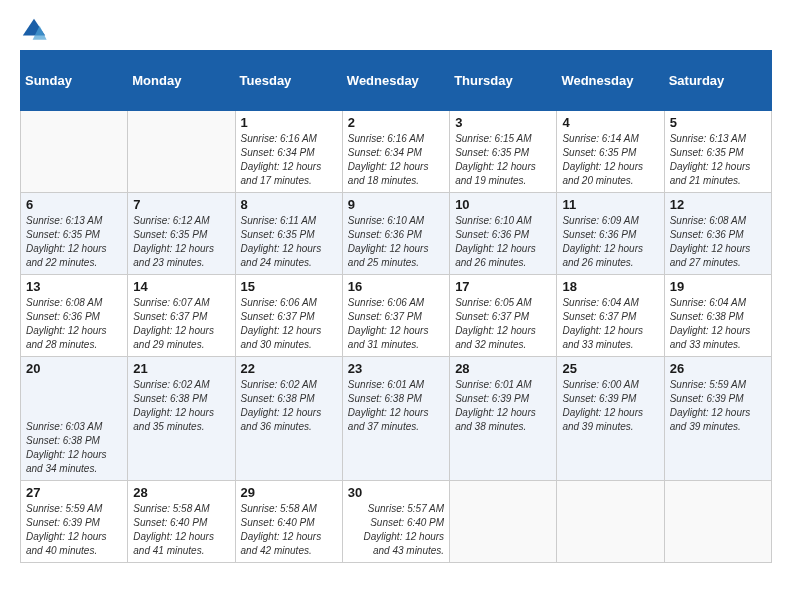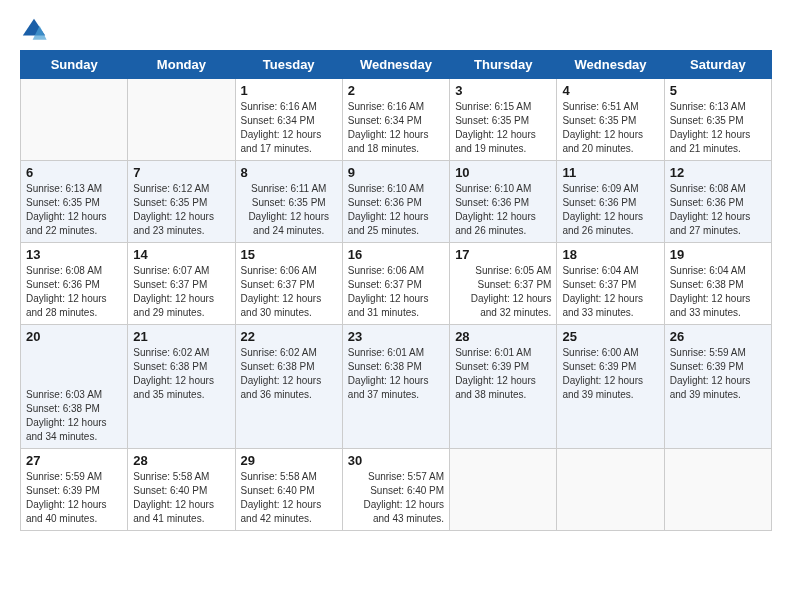--- a/index.html
+++ b/index.html
@@ -62,22 +62,22 @@
     .calendar {
       width: 100%;
       border-collapse: collapse;
       border: 1px solid #ccc;
     }
     .calendar th {
       background: #1a5fa8;
       color: #fff;
       font-size: 13px;
       font-weight: bold;
-      padding: 6px 4px;
-      text-align: center;
+      padding: 22px 4px;
+      text-align: left;
       border: 1px solid #1a5fa8;
     }
     .calendar td {
       vertical-align: top;
       border: 1px solid #ccc;
       padding: 4px 5px;
       width: calc(100% / 7);
       min-height: 75px;
       height: 75px;
       font-size: 10.5px;
@@ -90,20 +90,21 @@
     .day-num {
       font-size: 13px;
       font-weight: bold;
       color: #1a1a1a;
       margin-bottom: 2px;
     }
     .day-info {
       font-size: 10px;
       color: #333;
       line-height: 1.4;
+      font-style: italic;
     }
     .alt-row td {
       background: #f0f4fa;
     }
   </style>
 </head>
 <body>
 
 <div class="page">
   <div class="header">
@@ -152,21 +153,21 @@
 Daylight: 12 hours and 18 minutes.</div>
           </td>
           <td>
             <div class="day-num">3</div>
             <div class="day-info" style="white-space: pre-line;">Sunrise: 6:15 AM
 Sunset: 6:35 PM
 Daylight: 12 hours and 19 minutes.</div>
           </td>
           <td>
             <div class="day-num">4</div>
-            <div class="day-info" style="white-space: pre-line;">Sunrise: 6:51 AM
+            <div class="day-info" style="white-space: pre-line;">Sunrise: 6:14 AM
 Sunset: 6:35 PM
 Daylight: 12 hours and 20 minutes.</div>
           </td>
           <td>
             <div class="day-num">5</div>
             <div class="day-info" style="white-space: pre-line;">Sunrise: 6:13 AM
 Sunset: 6:35 PM
 Daylight: 12 hours and 21 minutes.</div>
           </td>
         </tr>
@@ -178,21 +179,21 @@
 Daylight: 12 hours and 22 minutes.</div>
           </td>
           <td>
             <div class="day-num">7</div>
             <div class="day-info" style="white-space: pre-line;">Sunrise: 6:12 AM
 Sunset: 6:35 PM
 Daylight: 12 hours and 23 minutes.</div>
           </td>
           <td>
             <div class="day-num">8</div>
-            <div class="day-info" style="white-space: pre-line; text-align: center;">Sunrise: 6:11 AM
+            <div class="day-info" style="white-space: pre-line;">Sunrise: 6:11 AM
 Sunset: 6:35 PM
 Daylight: 12 hours and 24 minutes.</div>
           </td>
           <td>
             <div class="day-num">9</div>
             <div class="day-info" style="white-space: pre-line;">Sunrise: 6:10 AM
 Sunset: 6:36 PM
 Daylight: 12 hours and 25 minutes.</div>
           </td>
           <td>
@@ -234,21 +235,21 @@
 Daylight: 12 hours and 30 minutes.</div>
           </td>
           <td>
             <div class="day-num">16</div>
             <div class="day-info" style="white-space: pre-line;">Sunrise: 6:06 AM
 Sunset: 6:37 PM
 Daylight: 12 hours and 31 minutes.</div>
           </td>
           <td>
             <div class="day-num">17</div>
-            <div class="day-info" style="white-space: pre-line; text-align: right;">Sunrise: 6:05 AM
+            <div class="day-info" style="white-space: pre-line;">Sunrise: 6:05 AM
 Sunset: 6:37 PM
 Daylight: 12 hours and 32 minutes.</div>
           </td>
           <td>
             <div class="day-num">18</div>
             <div class="day-info" style="white-space: pre-line;">Sunrise: 6:04 AM
 Sunset: 6:37 PM
 Daylight: 12 hours and 33 minutes.</div>
           </td>
           <td>

